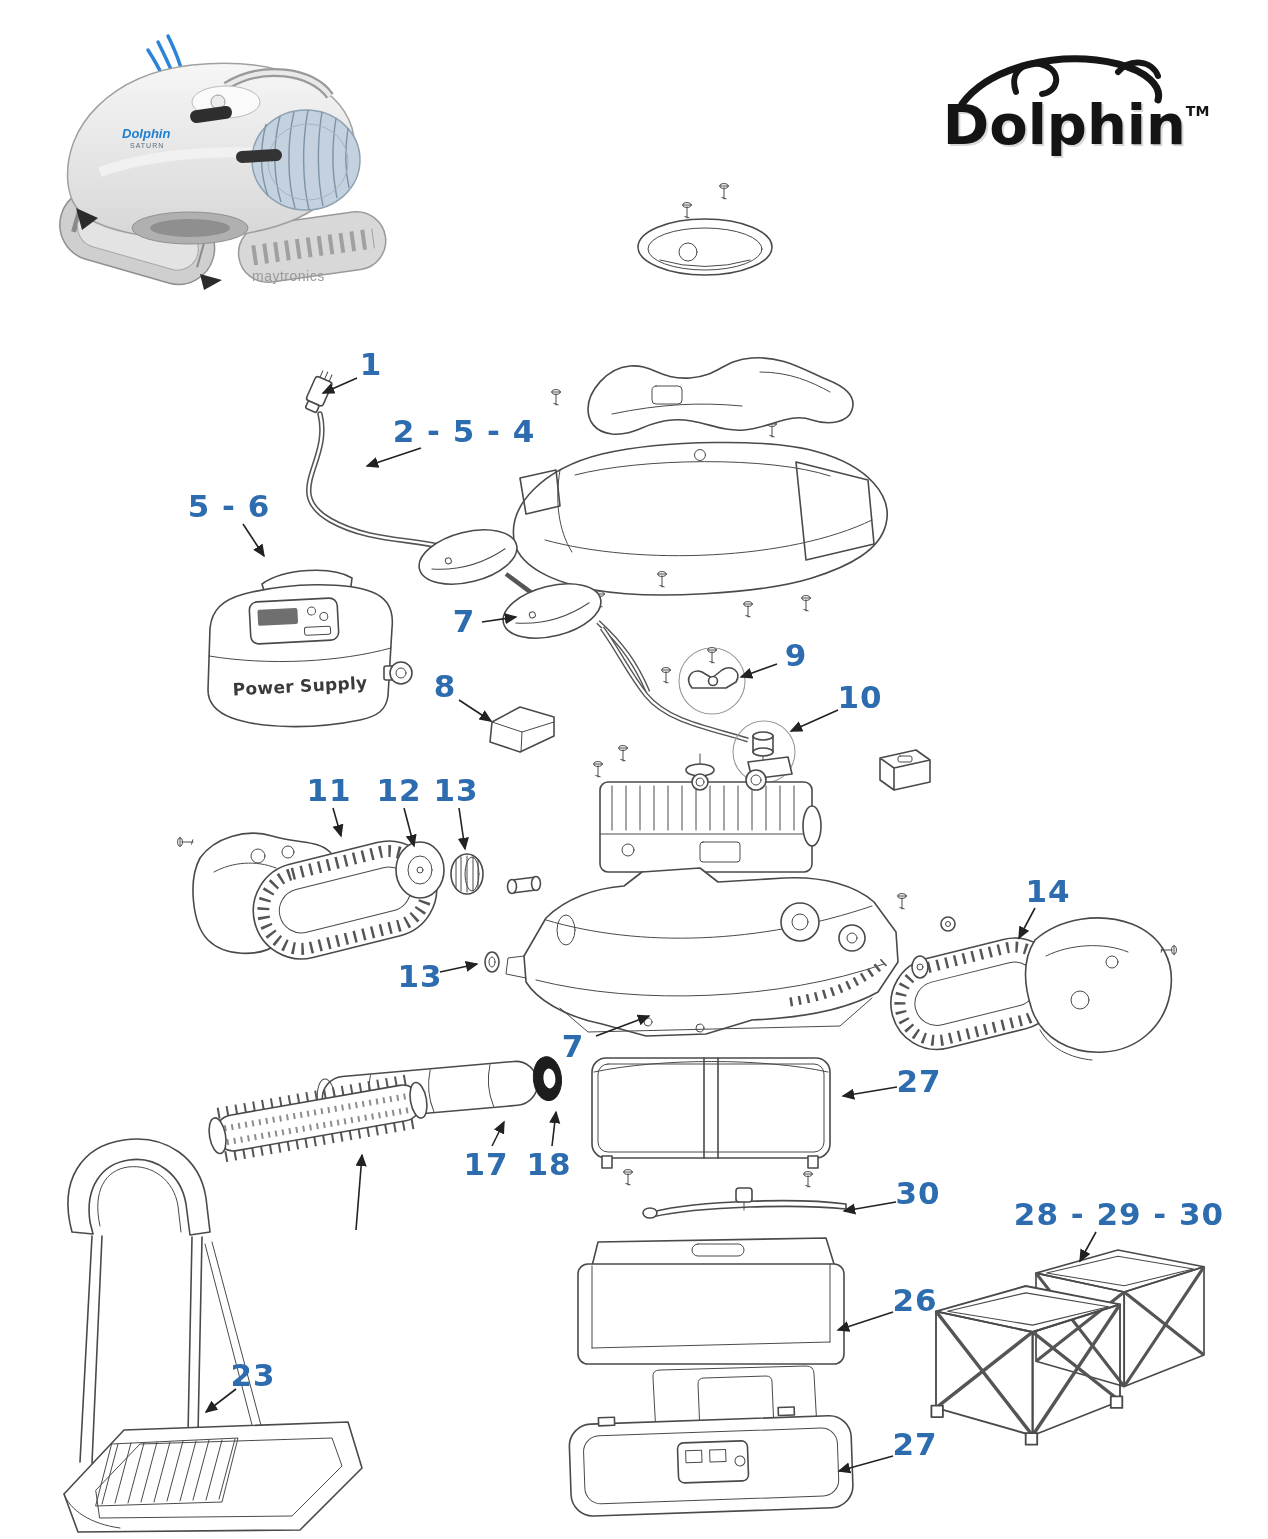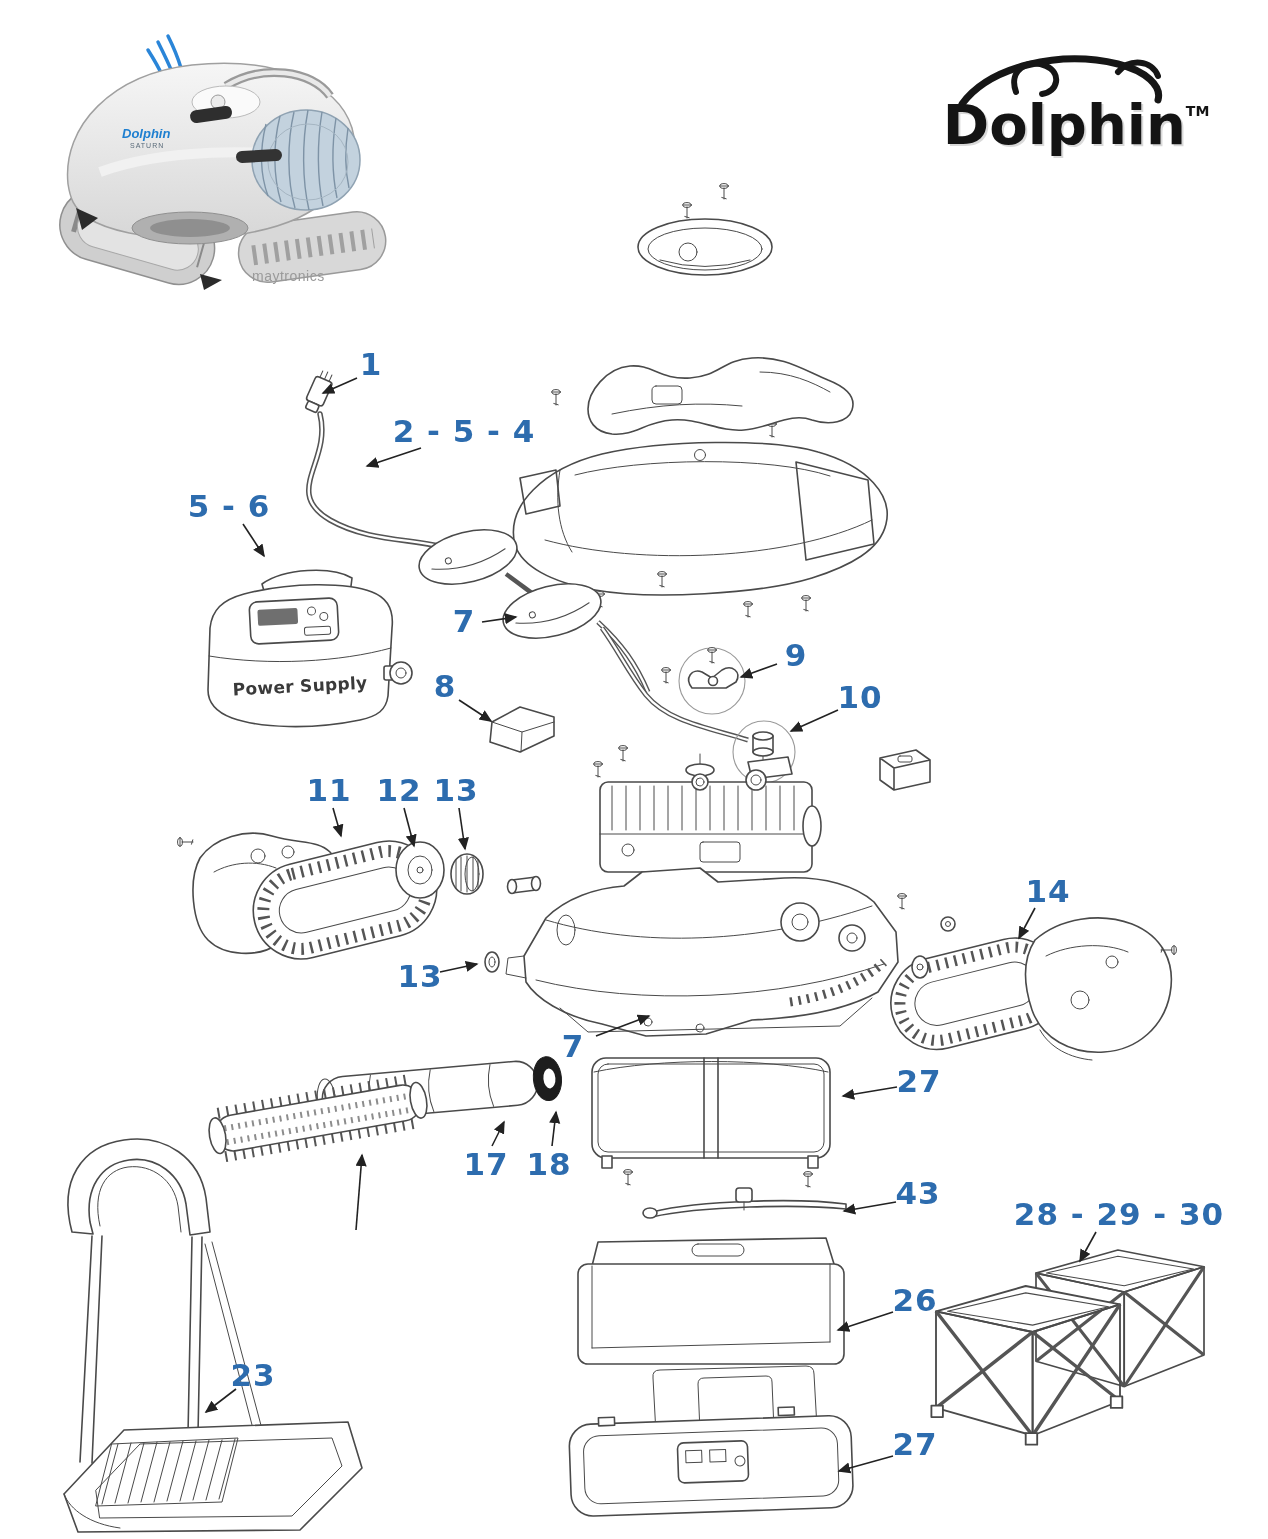--- a/index.html
+++ b/index.html
@@ -444,18 +444,18 @@
 <div class="callout co-7">11</div>
 <div class="callout co-8">12</div>
 <div class="callout co-9">13</div>
 <div class="callout co-10">14</div>
 <div class="callout co-11">13</div>
 <div class="callout co-12">7</div>
 <div class="callout co-13">17</div>
 <div class="callout co-14">18</div>
 <div class="callout co-16">23</div>
 <div class="callout co-17">27</div>
-<div class="callout co-18">43</div>
+<div class="callout co-18">30</div>
 <div class="callout co-19">26</div>
 <div class="callout co-20">27</div>
 <div class="callout co-21">28 - 29 - 30</div>
 
 </div>
 
 </body></html>

